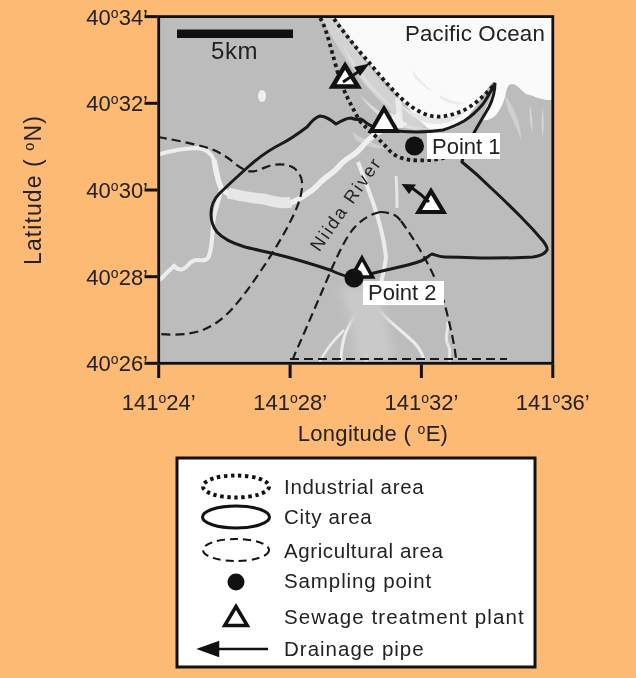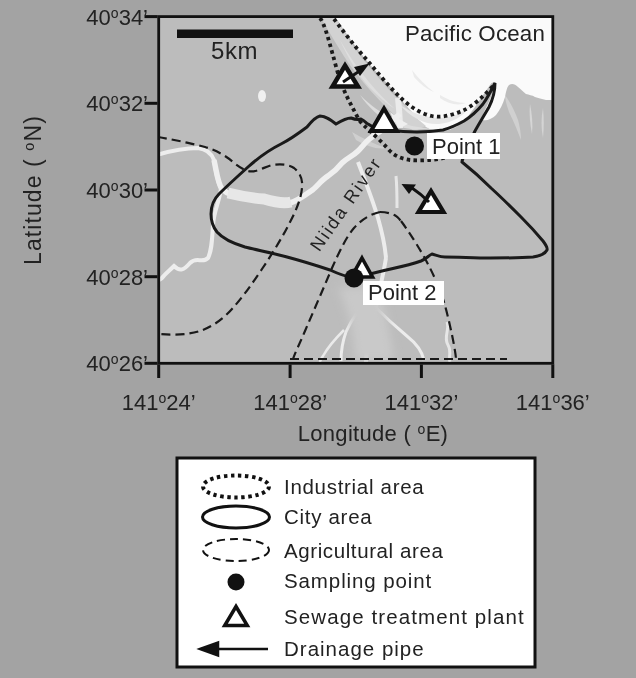--- a/index.html
+++ b/index.html
@@ -1,16 +1,16 @@
 <!DOCTYPE html>
 <html><head>
 <meta charset="utf-8">
 <style>
   html,body{margin:0;padding:0;background:#ffffff;}
-  #page{position:relative;width:636px;height:678px;background:#a3a3a3;overflow:hidden;
+  #page{position:relative;width:636px;height:678px;background:#fdba74;overflow:hidden;
         font-family:"Liberation Sans", sans-serif;}
   svg{position:absolute;left:0;top:0;}
   text{font-family:"Liberation Sans", sans-serif;fill:#222222;}
 </style>
 </head>
 <body>
 <div id="page">
 <svg width="636" height="678" viewBox="0 0 636 678">
 <defs>
 <clipPath id="mapclip">

